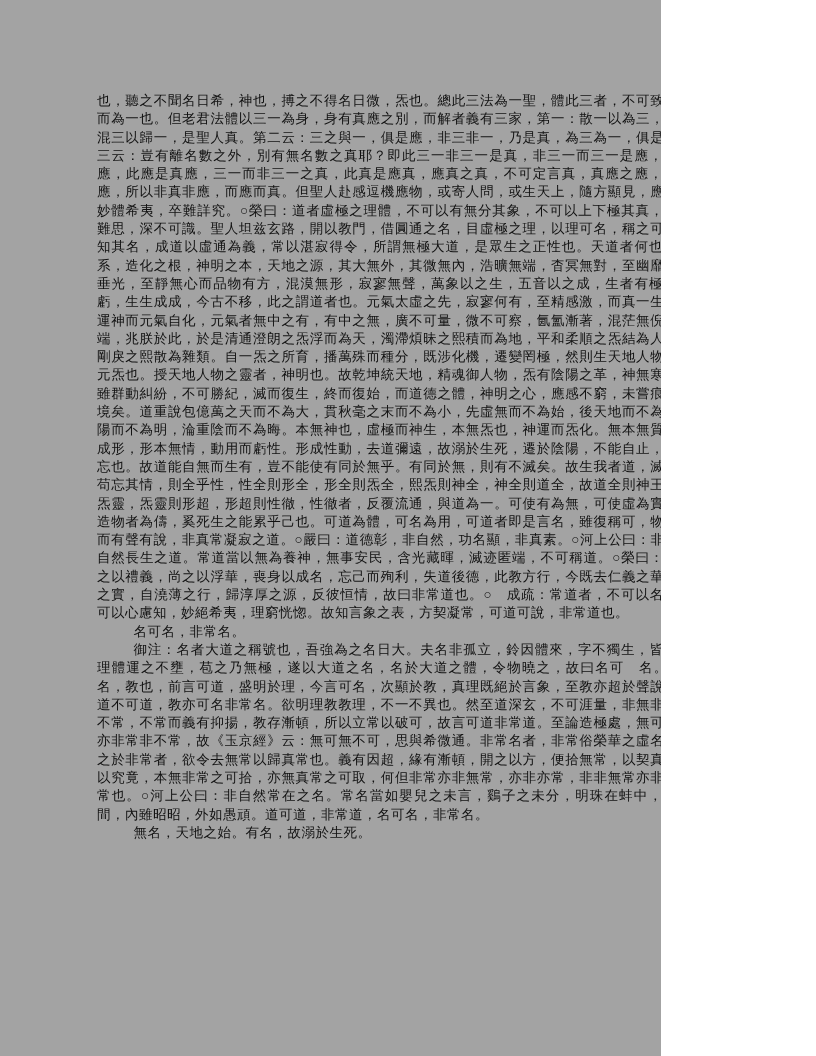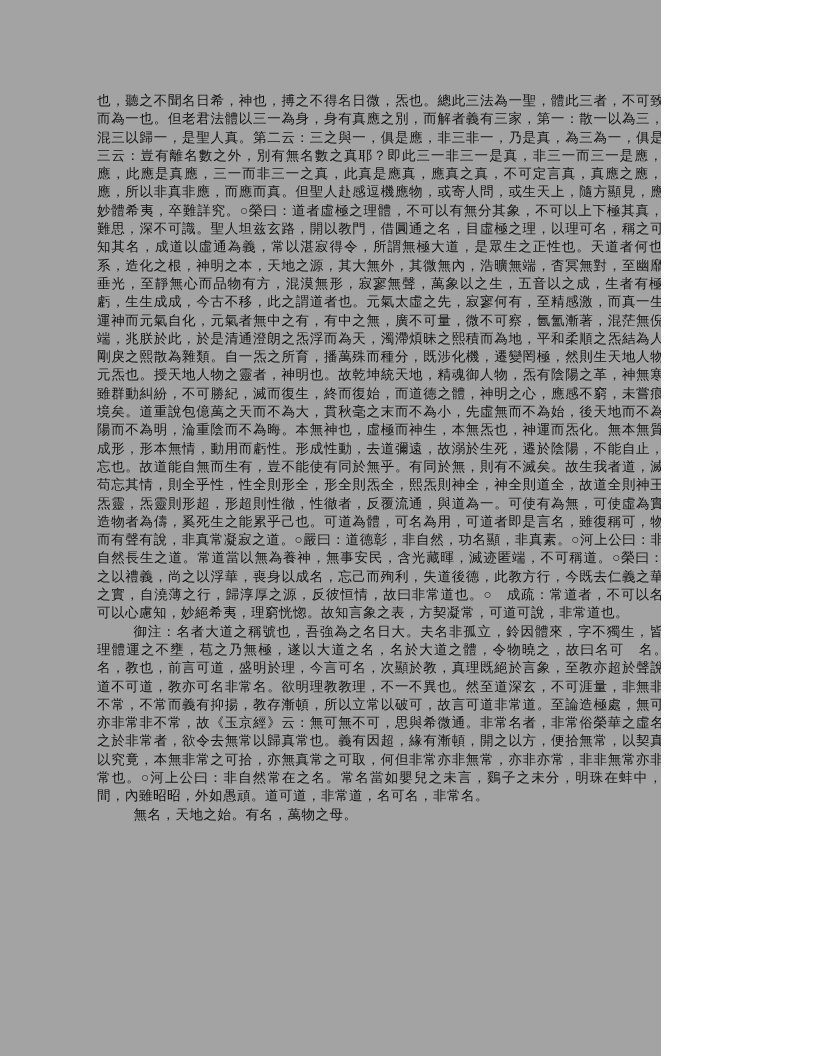--- a/index.html
+++ b/index.html
@@ -34,16 +34,17 @@
   p.para.indent {
     text-indent: 2.7em;
   }
 </style>
 </head>
 <body>
 
 <div class="page">
   <div class="text-block">
     <p class="para">也，聽之不聞名日希，神也，搏之不得名日微，炁也。總此三法為一聖，體此三者，不可致詰，故混而為一也。但老君法體以三一為身，身有真應之別，而解者義有三家，第一：散一以為三，是聖人應混三以歸一，是聖人真。第二云：三之與一，俱是應，非三非一，乃是真，為三為一，俱是名數。第三云：豈有離名數之外，別有無名數之真耶？即此三一非三一是真，非三一而三一是應，非三一之應，此應是真應，三一而非三一之真，此真是應真，應真之真，不可定言真，真應之應，不可定言應，所以非真非應，而應而真。但聖人赴感逗機應物，或寄人問，或生天上，隨方顯見，應變隨時，妙體希夷，卒難詳究。○榮曰：道者虛極之理體，不可以有無分其象，不可以上下極其真，所謂妙矣難思，深不可識。聖人坦兹玄路，開以教門，借圓通之名，目虛極之理，以理可名，稱之可道，吾不知其名，成道以虛通為義，常以湛寂得令，所謂無極大道，是眾生之正性也。天道者何也，虛無之系，造化之根，神明之本，天地之源，其大無外，其微無內，浩曠無端，杳冥無對，至幽靡察而大明垂光，至靜無心而品物有方，混漠無形，寂寥無聲，萬象以之生，五音以之成，生者有極，成者鈴虧，生生成成，今古不移，此之謂道者也。元氣太虛之先，寂寥何有，至精感激，而真一生焉。真一運神而元氣自化，元氣者無中之有，有中之無，廣不可量，微不可察，氤氳漸著，混茫無倪，萬象之端，兆朕於此，於是清通澄朗之炁浮而為天，濁滯煩昧之熙積而為地，平和柔順之炁結為人倫，錯謬剛戾之熙散為雜類。自一炁之所育，播萬殊而種分，既涉化機，遷變罔極，然則生天地人物之形者，元炁也。授天地人物之靈者，神明也。故乾坤統天地，精魂御人物，炁有陰陽之革，神無寒暑之變，雖群動糾紛，不可勝紀，滅而復生，終而復始，而道德之體，神明之心，應感不窮，未嘗痕於動用之境矣。道重說包億萬之天而不為大，貫秋毫之末而不為小，先虛無而不為始，後天地而不為終，昇積陽而不為明，淪重陰而不為晦。本無神也，虛極而神生，本無炁也，神運而炁化。無本無質，凝委而成形，形本無情，動用而虧性。形成性動，去道彌遠，故溺於生死，遷於陰陽，不能自止，非道存而忘也。故道能自無而生有，豈不能使有同於無乎。有同於無，則有不滅矣。故生我者道，滅我者情，苟忘其情，則全乎性，性全則形全，形全則炁全，熙炁則神全，神全則道全，故道全則神王，神王則炁靈，炁靈則形超，形超則性徹，性徹者，反覆流通，與道為一。可使有為無，可使虛為實，吾將與造物者為儔，奚死生之能累乎己也。可道為體，可名為用，可道者即是言名，雖復稱可，物宜隨機，而有聲有說，非真常凝寂之道。○嚴曰：道德彰，非自然，功名顯，非真素。○河上公曰：非常道，非自然長生之道。常道當以無為養神，無事安民，含光藏暉，滅迹匿端，不可稱道。○榮曰：非是人貴之以禮義，尚之以浮華，喪身以成名，忘己而殉利，失道後德，此教方行，今既去仁義之華，取道德之實，自澆薄之行，歸淳厚之源，反彼恒情，故曰非常道也。○　成疏：常道者，不可以名言辯，不可以心慮知，妙絕希夷，理窮恍惚。故知言象之表，方契凝常，可道可說，非常道也。</p>
+    <p class="para indent">名可名，非常名。</p>
     <p class="para indent">御注：名者大道之稱號也，吾強為之名日大。夫名非孤立，鈴因體來，字不獨生，皆由德立。理體運之不壅，苞之乃無極，遂以大道之名，名於大道之體，令物曉之，故曰名可　名。○御疏：名，教也，前言可道，盛明於理，今言可名，次顯於教，真理既絕於言象，至教亦超於聲說。理既常道不可道，教亦可名非常名。欲明理教教理，不一不異也。然至道深玄，不可涯量，非無非有，不斷不常，不常而義有抑揚，教存漸頓，所以立常以破可，故言可道非常道。至論造極處，無可無不可，亦非常非不常，故《玉京經》云：無可無不可，思與希微通。非常名者，非常俗榮華之虛名，所以斥之於非常者，欲令去無常以歸真常也。義有因超，緣有漸頓，開之以方，便拾無常，以契真常，陳之以究竟，本無非常之可拾，亦無真常之可取，何但非常亦非無常，亦非亦常，非非無常亦非非常非無常也。○河上公曰：非自然常在之名。常名當如嬰兒之未言，鷄子之未分，明珠在蚌中，美玉處石間，內雖昭昭，外如愚頑。道可道，非常道，名可名，非常名。</p>
-    <p class="para indent">無名，天地之始。有名，萬物之母。</p>
+    <p class="para indent">無名，天地之始。有名，故溺於生死。</p>
   </div>
 </div>
 
 </body></html>

